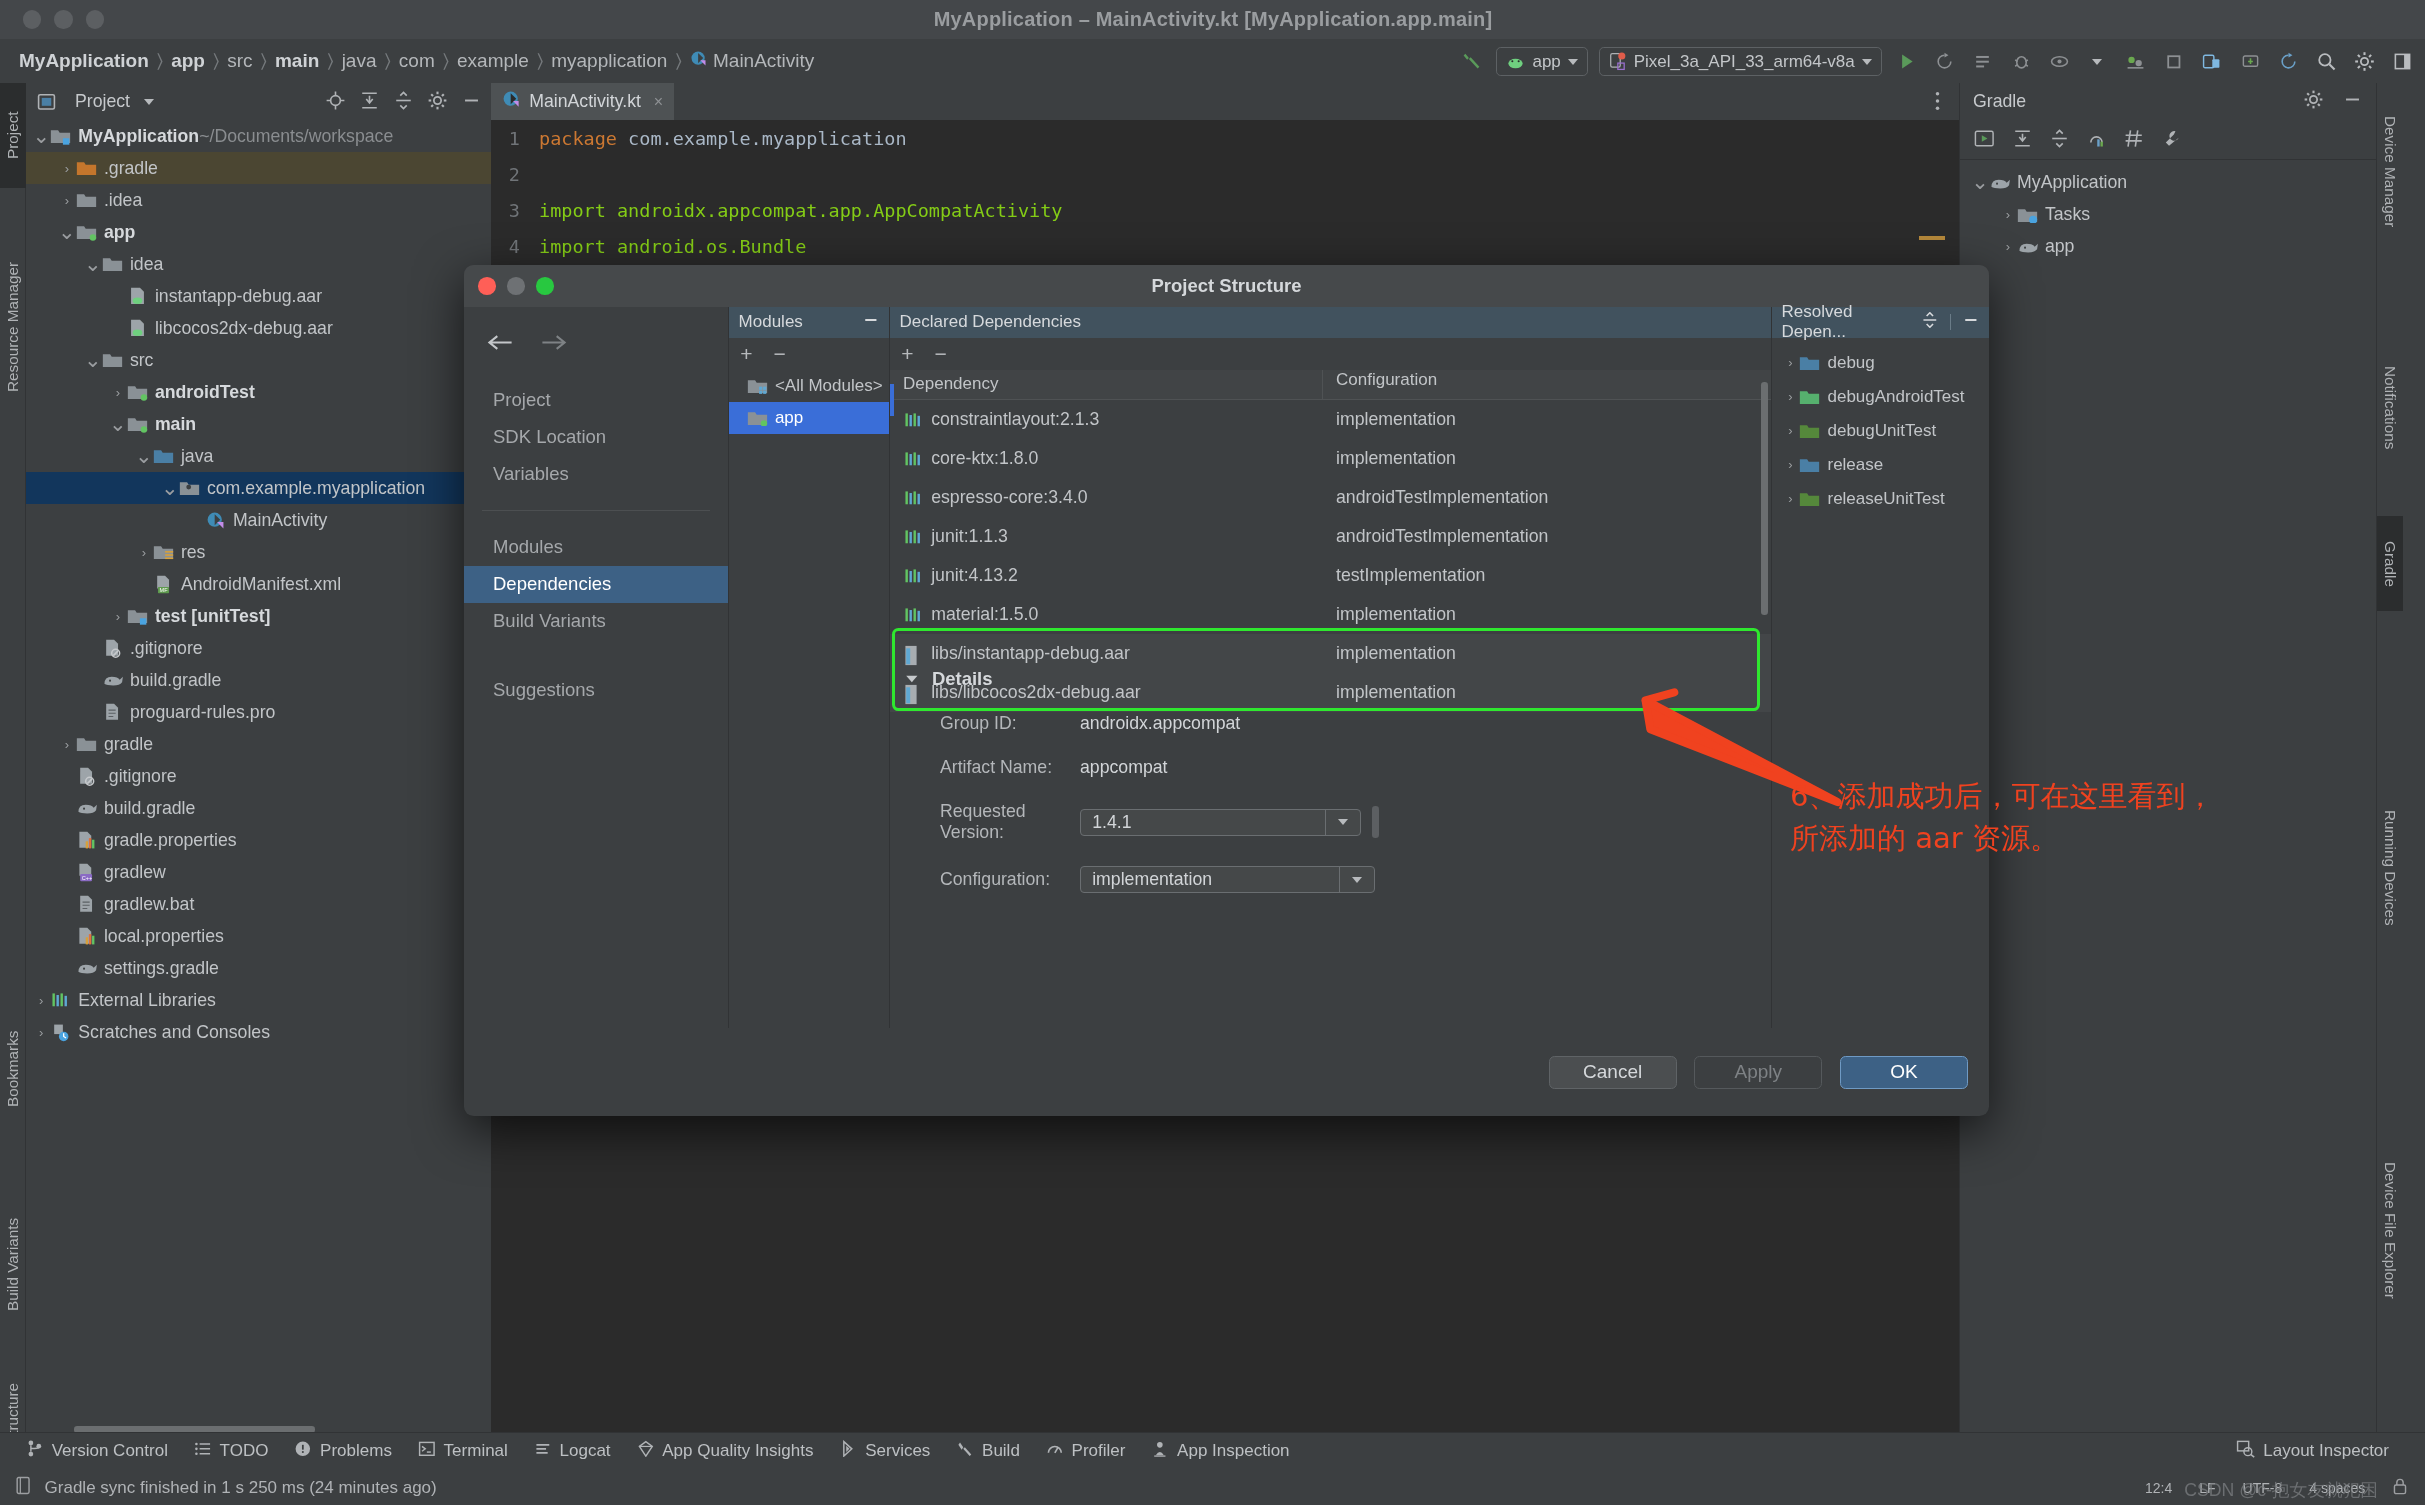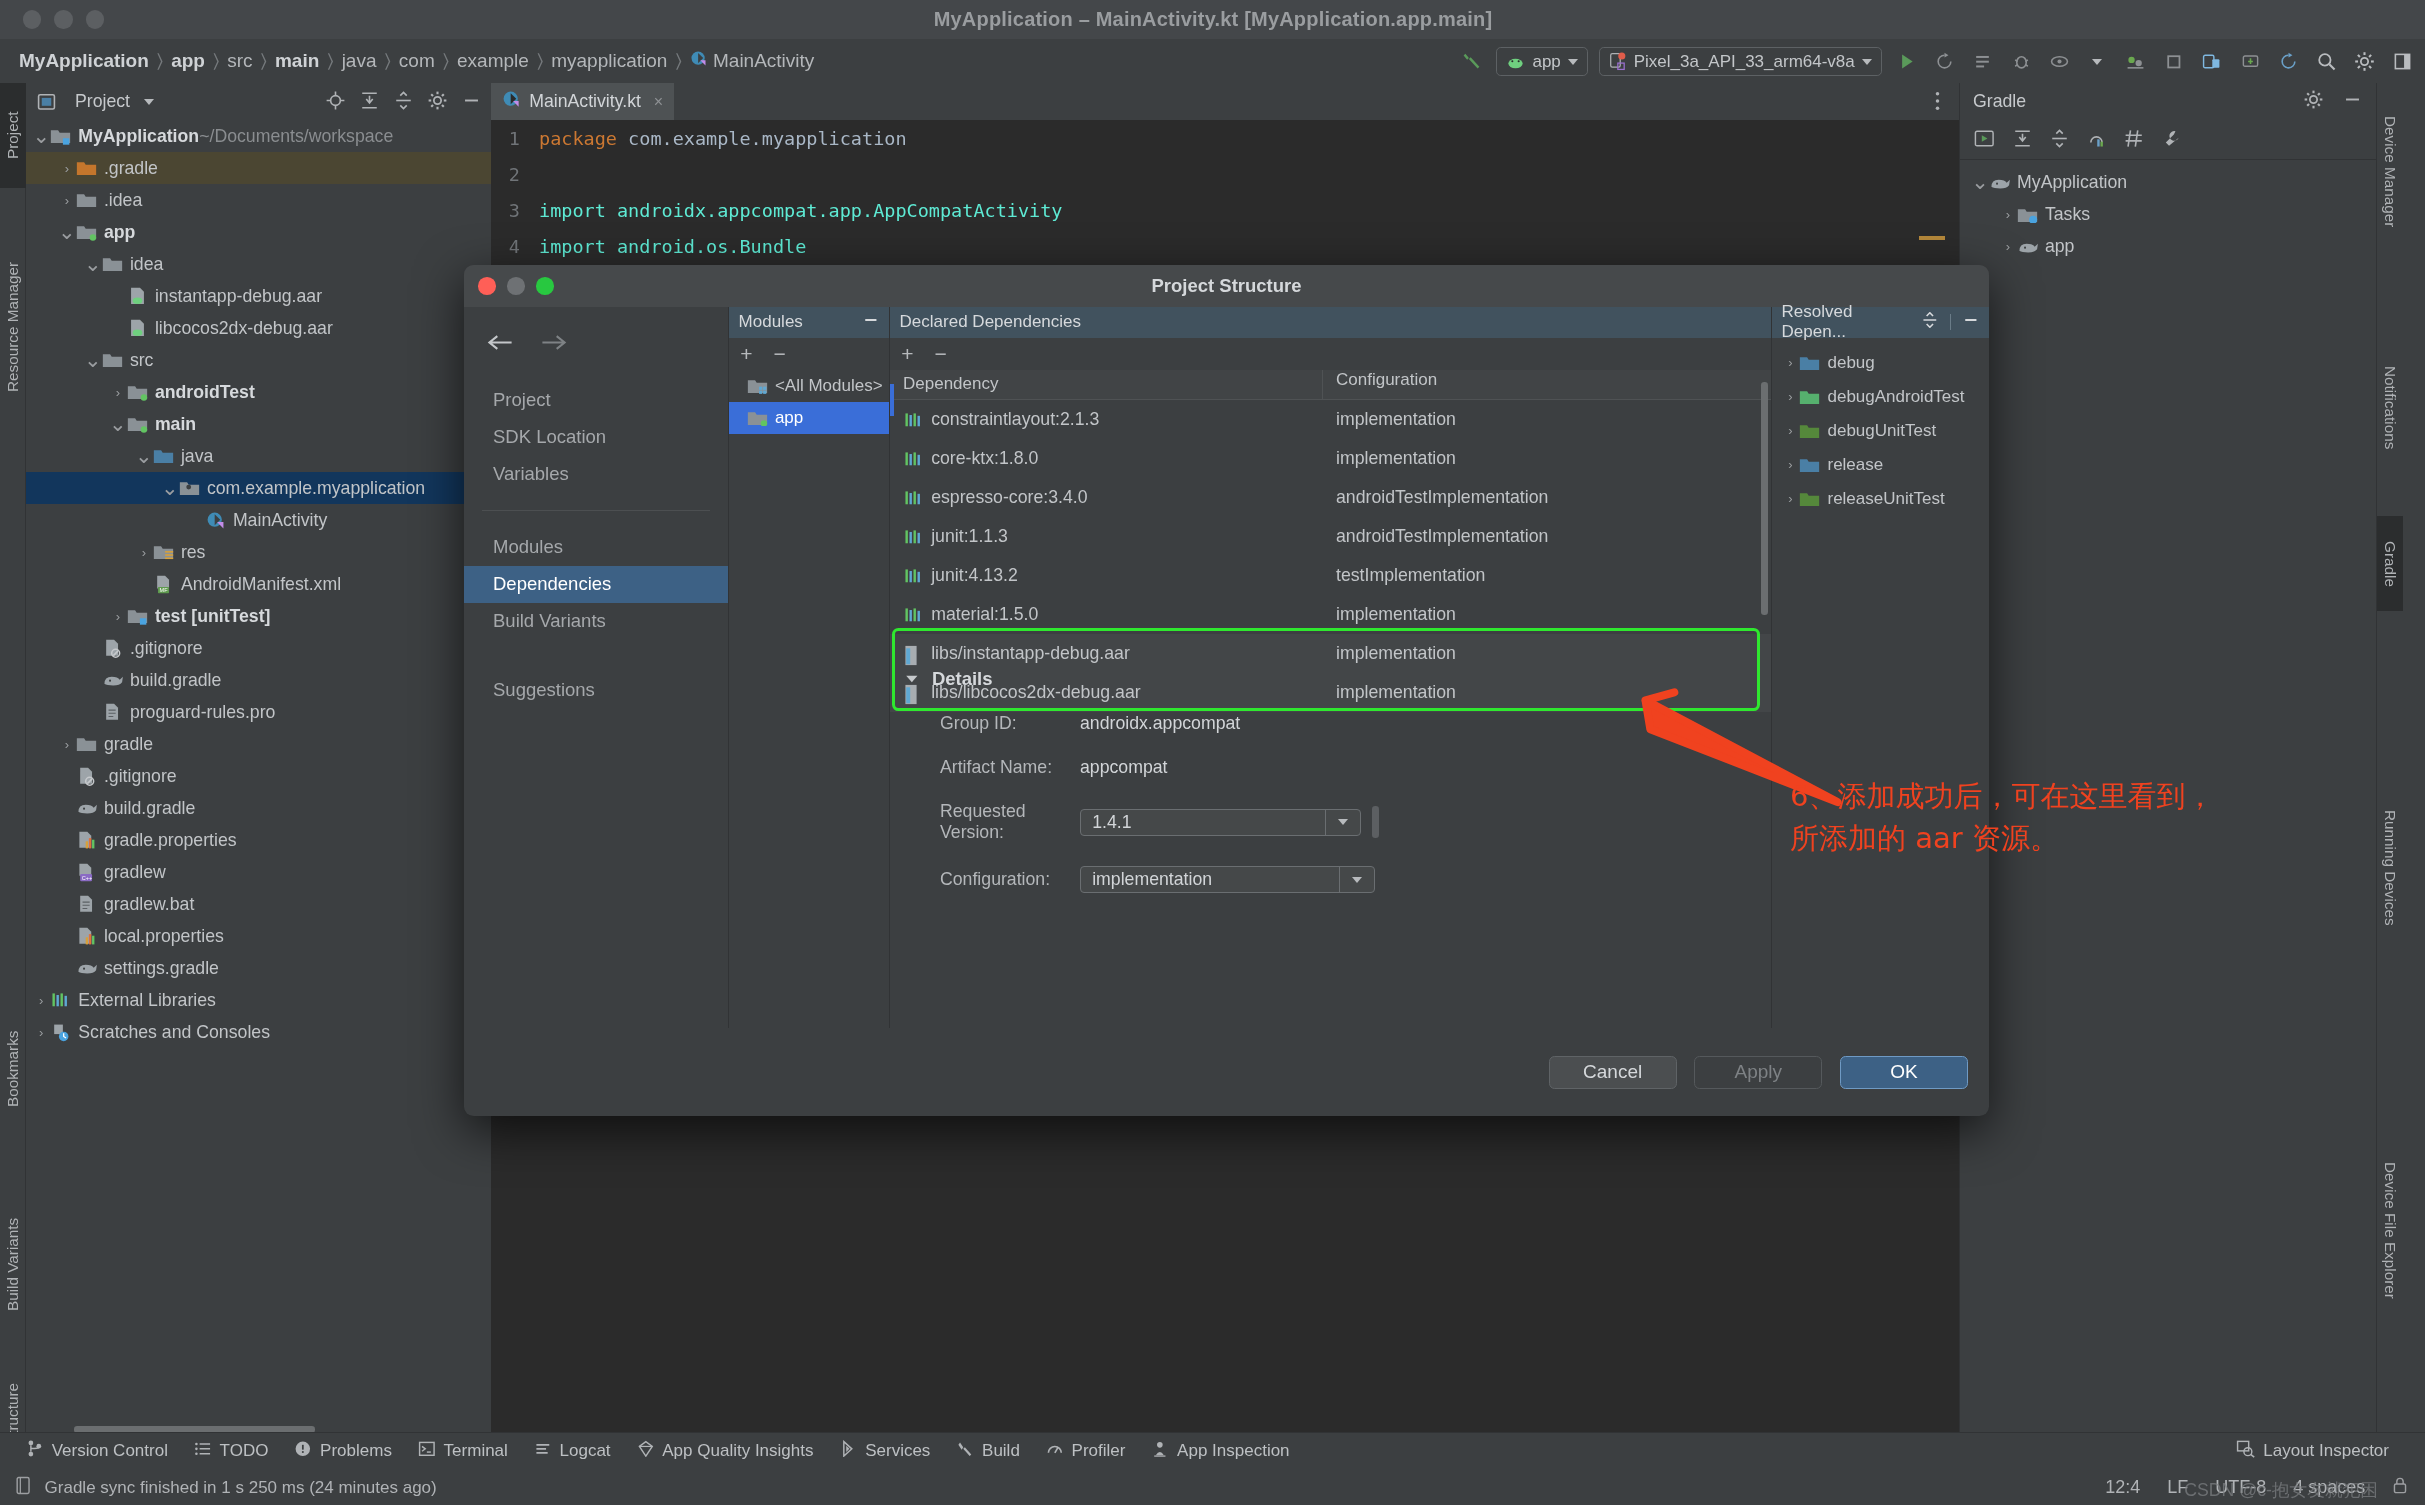--- a/index.html
+++ b/index.html
@@ -79,21 +79,21 @@
   
   .editorwrap { position:absolute; left:491px; top:83px; right:467px; height:1353px; background:#2b2b2b; }
   .tabbar { height:37px; background:#3c3f41; display:flex; align-items:center; }
   .etab { height:37px; display:flex; align-items:center; gap:8px; padding:0 11.2px; background:#4e5254; font-size:17.7px; color:#d2d5d8; }
   .etab .x { color:#8f9295; font-size:16px; margin-left:4.8px; }
   .gutterwrap { position:absolute; left:0; top:37px; right:0; bottom:0; background:#2b2b2b; }
   .codeline { display:flex; height:36px; align-items:center; font-family:"DejaVu Sans Mono", monospace; font-size:18.5px; }
   .lnum { width:48px; text-align:right; color:#707478; padding-right:19px; flex:none; }
   .ctext { color:#a9b7c6; white-space:pre; }
   .kw { color:#cc7832; }
-  .imp { color:#5eead4; }
+  .imp { color:#84cc16; }
   .inspect { position:absolute; right:67px; top:43px; display:flex; align-items:center; gap:8px; font-size:17px; }
   .warnnum { color:#c9c9c9; font-size:17.7px; }
 
   
   .gradlepanel { position:absolute; right:50px; top:83px; width:417px; height:1353px; background:#3c3f41; border-left:0.8px solid #313335; }
   .gp-hdr { height:37px; display:flex; align-items:center; padding:0 13px; font-size:17.7px; color:#c6c9cc; }
   .gp-tools { height:40px; display:flex; align-items:center; gap:16px; padding:0 13px; border-bottom:0.8px solid #313335; }
   .gp-tree { padding-top:6.4px; }
 
   
@@ -103,21 +103,21 @@
   .bottombar {
     position:absolute; left:0; bottom:37px; width:2426px; height:37px;
     background:#3c3f41; border-top:0.8px solid #313335; display:flex; align-items:center;
   }
   .bb-item { display:flex; align-items:center; gap:8px; margin-left:26px; font-size:17px; color:#bdc0c3; }
   .statusbar {
     position:absolute; left:0; bottom:0; width:2426px; height:37px;
     background:#3c3f41; display:flex; align-items:center;
   }
   .sb-left { display:flex; align-items:center; gap:11.2px; margin-left:14.4px; font-size:17px; color:#b0b3b6; }
-  .sb-right { position:absolute; right:17.7px; display:flex; align-items:center; gap:27px; font-size:18px; color:#b0b3b6; }
+  .sb-right { position:absolute; right:17.7px; display:flex; align-items:center; gap:27px; font-size:14px; color:#b0b3b6; }
 
   
   .dialog {
     position:absolute; left:464px; top:265px; width:1525px; height:851px;
     background:#3c3f41; border-radius:9.6px; box-shadow:0 14.4px 48px rgba(0,0,0,.65);
     overflow:hidden;
   }
   .dlg-titlebar { height:42px; background:#46494b; display:flex; align-items:center; position:relative; }
   .dlg-traffic { display:flex; gap:11.2px; margin-left:14.4px; }
   .dlg-traffic span { width:17.7px;height:17.7px;border-radius:50%; display:block; }

